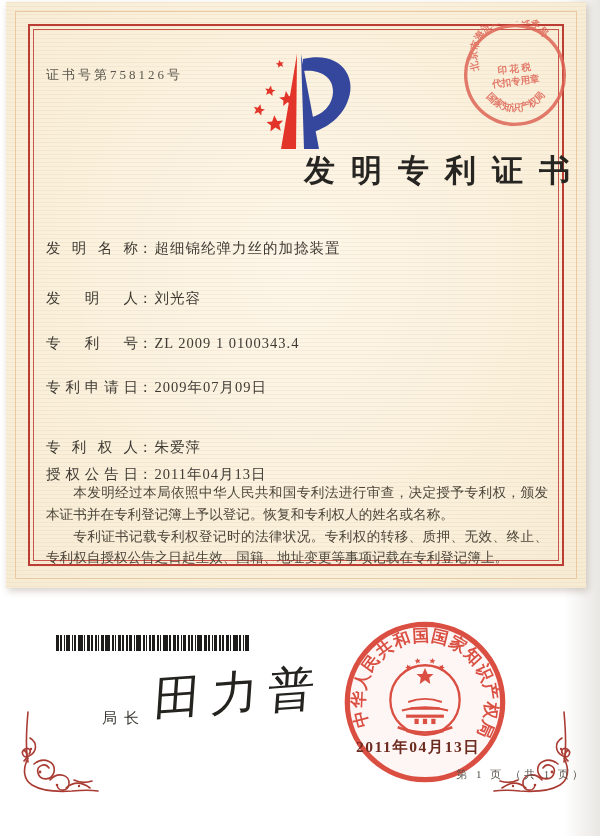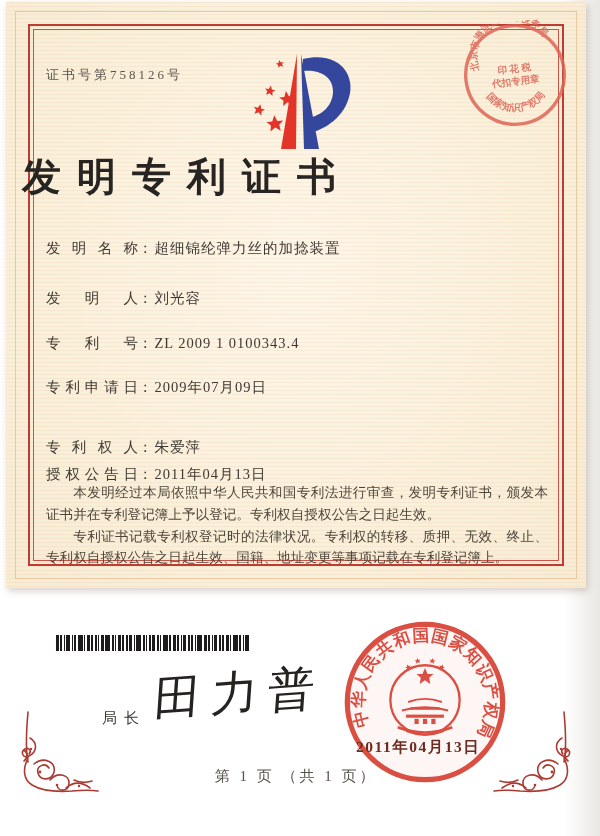--- a/index.html
+++ b/index.html
@@ -24,22 +24,22 @@
   .frame-inner{position:absolute;inset:27px;border:1px solid #c9554a;pointer-events:none;}
   .corner{position:absolute;width:86px;height:94px;pointer-events:none;}
   .corner.bl{left:10px;top:706px;}
   .corner.br{left:484px;top:706px;transform:scaleX(-1);}
   
   .cert-number{
     position:absolute;left:40px;top:64px;font-size:13px;letter-spacing:3px;color:#5b564e;
   }
   .logo{position:absolute;left:236px;top:48px;width:118px;height:104px;}
   .title{
-    position:absolute;left:0;right:0;top:148px;margin:0;text-align:left;
-    font-size:39px;font-weight:600;color:#262522;letter-spacing:16px;padding-left:16px;
+    position:absolute;left:0;right:0;top:148px;margin:0;text-align:right;
+    font-size:31px;font-weight:600;color:#262522;letter-spacing:16px;padding-left:16px;
   }
   
   .field{position:absolute;left:40px;font-size:14.5px;color:#3e3a33;white-space:nowrap;}
   .flabel{display:inline-block;width:92px;text-align:justify;text-align-last:justify;vertical-align:top;}
   .fcolon{display:inline-block;margin-right:2px;}
   .fvalue{letter-spacing:1px;}
   .f1{top:237px}.f2{top:287px}.f3{top:332px}.f4{top:376px}.f5{top:436px}.f6{top:463px}
   
   .body-text{
     position:absolute;left:40px;top:480px;width:502px;
@@ -59,22 +59,22 @@
   
   .seal{position:absolute;left:335px;top:616px;width:168px;height:168px;opacity:.9;}
   .seal-date{
     position:absolute;left:350px;top:735px;font-size:15.5px;font-weight:bold;
     color:#6d2a1f;letter-spacing:1.5px;white-space:nowrap;
   }
   
   .tax-stamp{position:absolute;left:456px;top:20px;width:106px;height:106px;opacity:.82;transform:rotate(-7deg);}
   
   .footer{
-    position:absolute;left:0;right:0;top:765px;text-align:center;
-    font-size:15px;letter-spacing:3px;color:#57524a;
+    position:absolute;left:0;right:0;top:765px;text-align:right;
+    font-size:11px;letter-spacing:3px;color:#57524a;
   }
 </style>
 </head>
 <body>
 
 <div class="paper">
 
   <div class="frame-faint"></div>
   <div class="frame-outer"></div>
   <div class="frame-inner"></div>
@@ -151,21 +151,21 @@
     <span class="flabel">专利申请日</span><span class="fcolon">：</span><span class="fvalue">2009年07月09日</span>
   </div>
   <div class="field f5">
     <span class="flabel">专利权人</span><span class="fcolon">：</span><span class="fvalue">朱爱萍</span>
   </div>
   <div class="field f6">
     <span class="flabel">授权公告日</span><span class="fcolon">：</span><span class="fvalue">2011年04月13日</span>
   </div>
 
   <div class="body-text">
-    <p>本发明经过本局依照中华人民共和国专利法进行审查，发明专利证书，颁发本证书并在专利登记簿上予以登记。专利权自授权公告之日起生效。</p>
+    <p>本发明经过本局依照中华人民共和国专利法进行审查，决定授予专利权，颁发本证书并在专利登记簿上予以登记。恢复和专利权人的姓名或名称。</p>
     <p>专利证书记载专利权登记时的法律状况。专利权的转移、质押、无效、终止、专利权自授权公告之日起生效、国籍、地址变更等事项记载在专利登记簿上。</p>
   </div>
 
   <div class="barcode" id="barcode">
       <i style="width: 3.2px; margin-right: 1px;"></i>
       <i style="width: 1.6px; margin-right: 2px;"></i>
       <i style="width: 1.6px; margin-right: 1px;"></i>
       <i style="width: 3.2px; margin-right: 2px;"></i>
       <i style="width: 1.6px; margin-right: 1px;"></i>
       <i style="width: 1.6px; margin-right: 2px;"></i>

